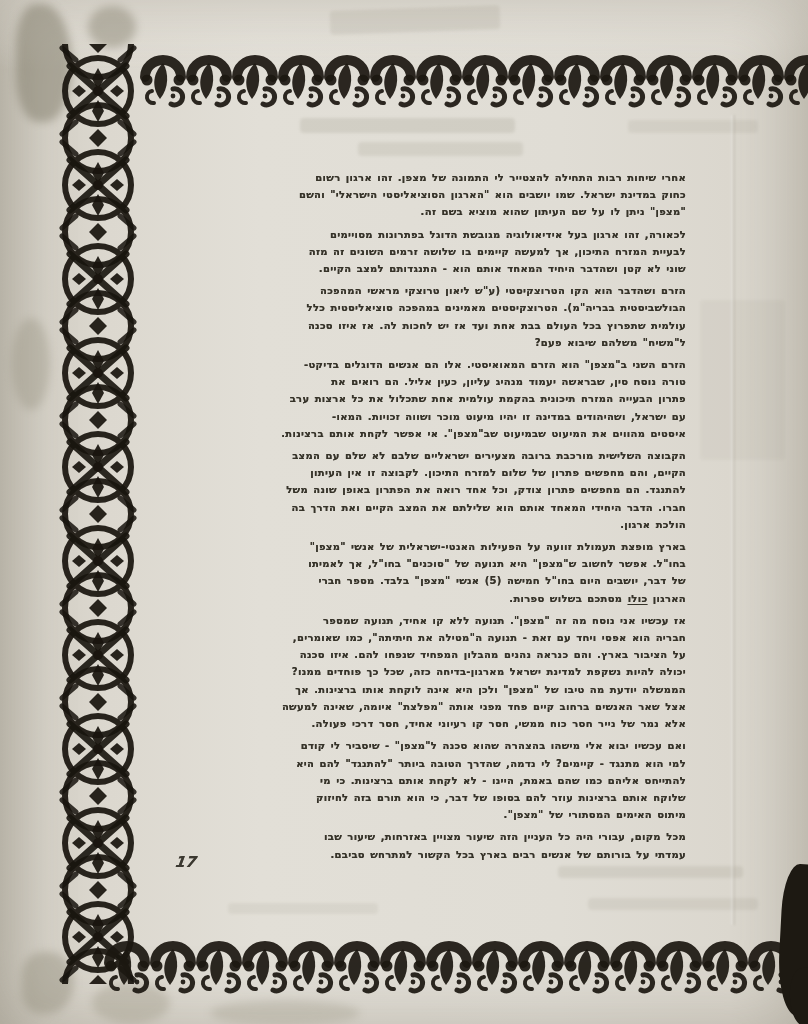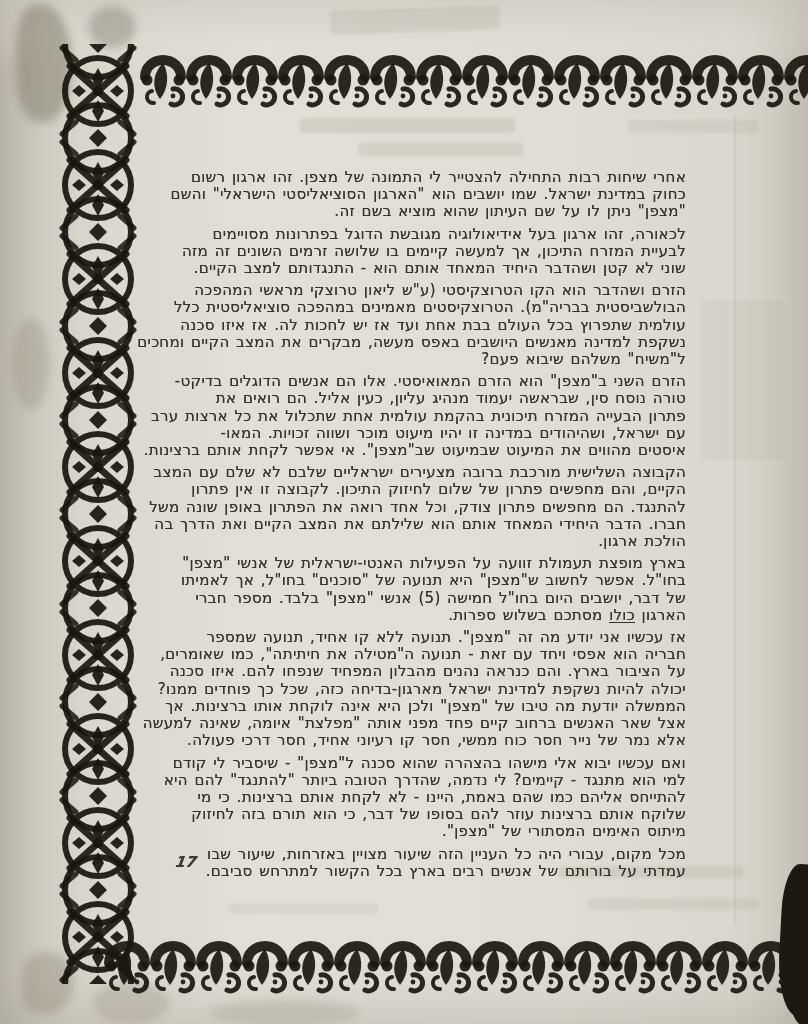--- a/index.html
+++ b/index.html
@@ -16,23 +16,24 @@
   .border { position:absolute; }
   .border svg { display:block; width:100%; height:100%; }
   .border-top    { top:46px;  left:140px; right:0;     height:62px; }
   .border-left   { top:44px;  left:58px;  width:80px;  height:940px; }
   .border-bottom { top:930px; left:104px; width:682px; height:68px; }
 
   
   .text-block {
     position:absolute; top:169px; right:122px; width:505px;
     direction:rtl; text-align:right;
-    color:#363329; font-size:15px; line-height:17.2px;
+    color:#363329; font-size:10px; line-height:17.2px;
     letter-spacing:0.3px; word-spacing:1.5px;
     text-shadow: 0 0 0.5px rgba(46,42,35,.75);
+    font-weight: bold;
   }
   .para { margin:0 0 5px 0; }
   .line { white-space:nowrap; }
   .line u { text-decoration-thickness:1px; text-underline-offset:2px; }
 
   .page-number {
     position:absolute; left:176px; top:853px;
     font-size:15px; font-style:italic; font-weight:bold;
     color:#3b3830; transform:skewX(-10deg);
     text-shadow: 0 0 0.5px rgba(46,42,35,.7);
@@ -175,45 +176,44 @@
       </div>
       <div class="para">
         <div class="line">לכאורה, זהו ארגון בעל אידיאולוגיה מגובשת הדוגל בפתרונות מסויימים</div>
         <div class="line">לבעיית המזרח התיכון, אך למעשה קיימים בו שלושה זרמים השונים זה מזה</div>
         <div class="line">שוני לא קטן ושהדבר היחיד המאחד אותם הוא - התנגדותם למצב הקיים.</div>
       </div>
       <div class="para">
         <div class="line">הזרם ושהדבר הוא הקו הטרוצקיסטי (ע"ש ליאון טרוצקי מראשי המהפכה</div>
         <div class="line">הבולשביסטית בבריה"מ). הטרוצקיסטים מאמינים במהפכה סוציאליסטית כלל</div>
         <div class="line">עולמית שתפרוץ בכל העולם בבת אחת ועד אז יש לחכות לה. אז איזו סכנה</div>
-        <div class="line">נשקפת למדינה מאנשים היושבים באפס מעשה, מבקרים את המצב הקיים ומחכים</div>
         <div class="line">ל"משיח" משלהם שיבוא פעם?</div>
       </div>
       <div class="para">
         <div class="line">הזרם השני ב"מצפן" הוא הזרם המאואיסטי. אלו הם אנשים הדוגלים בדיקט-</div>
         <div class="line">טורה נוסח סין, שבראשה יעמוד מנהיג עליון, כעין אליל. הם רואים את</div>
         <div class="line">פתרון הבעייה המזרח תיכונית בהקמת עולמית אחת שתכלול את כל ארצות ערב</div>
         <div class="line">עם ישראל, ושהיהודים במדינה זו יהיו מיעוט מוכר ושווה זכויות. המאו-</div>
         <div class="line">איסטים מהווים את המיעוט שבמיעוט שב"מצפן". אי אפשר לקחת אותם ברצינות.</div>
       </div>
       <div class="para">
         <div class="line">הקבוצה השלישית מורכבת ברובה מצעירים ישראליים שלבם לא שלם עם המצב</div>
-        <div class="line">הקיים, והם מחפשים פתרון של שלום לחיזוק התיכון. לקבוצה זו אין פתרון</div>
+        <div class="line">הקיים, והם מחפשים פתרון של שלום למזרח התיכון. לקבוצה זו אין העיתון</div>
         <div class="line">להתנגד. הם מחפשים פתרון צודק, וכל אחד רואה את הפתרון באופן שונה משל</div>
         <div class="line">חברו. הדבר היחידי המאחד אותם הוא שלילתם את המצב הקיים ואת הדרך בה</div>
         <div class="line">הולכת ארגון.</div>
       </div>
       <div class="para">
         <div class="line">בארץ מופצת תעמולת זוועה על הפעילות האנטי-ישראלית של אנשי "מצפן"</div>
         <div class="line">בחו"ל. אפשר לחשוב ש"מצפן" היא תנועה של "סוכנים" בחו"ל, אך לאמיתו</div>
         <div class="line">של דבר, יושבים היום בחו"ל חמישה (5) אנשי "מצפן" בלבד. מספר חברי</div>
         <div class="line">הארגון <u>כולו</u> מסתכם בשלוש ספרות.</div>
       </div>
       <div class="para">
-        <div class="line">אז עכשיו אני יודע מה זה "מצפן". תנועה ללא קו אחיד, תנועה שמספר</div>
+        <div class="line">אז עכשיו אני נוסח מה זה "מצפן". תנועה ללא קו אחיד, תנועה שמספר</div>
         <div class="line">חבריה הוא אפסי ויחד עם זאת - תנועה ה"מטילה את חיתיתה", כמו שאומרים,</div>
         <div class="line">על הציבור בארץ. והם כנראה נהנים מהבלון המפחיד שנפחו להם. איזו סכנה</div>
         <div class="line">יכולה להיות נשקפת למדינת ישראל מארגון-בדיחה כזה, שכל כך פוחדים ממנו?</div>
         <div class="line">הממשלה יודעת מה טיבו של "מצפן" ולכן היא אינה לוקחת אותו ברצינות. אך</div>
         <div class="line">אצל שאר האנשים ברחוב קיים פחד מפני אותה "מפלצת" איומה, שאינה למעשה</div>
         <div class="line">אלא נמר של נייר חסר כוח ממשי, חסר קו רעיוני אחיד, חסר דרכי פעולה.</div>
       </div>
       <div class="para">
         <div class="line">ואם עכשיו יבוא אלי מישהו בהצהרה שהוא סכנה ל"מצפן" - שיסביר לי קודם</div>
         <div class="line">למי הוא מתנגד - קיימים? לי נדמה, שהדרך הטובה ביותר "להתנגד" להם היא</div>

